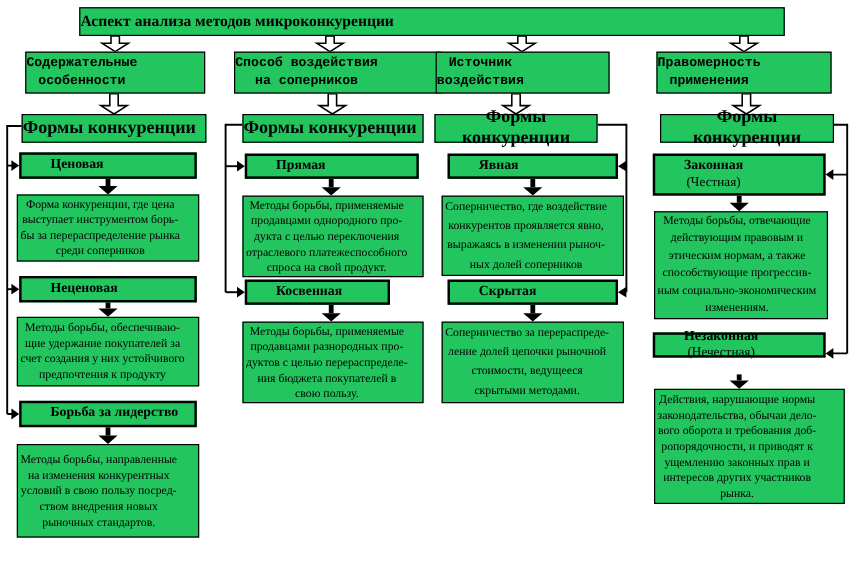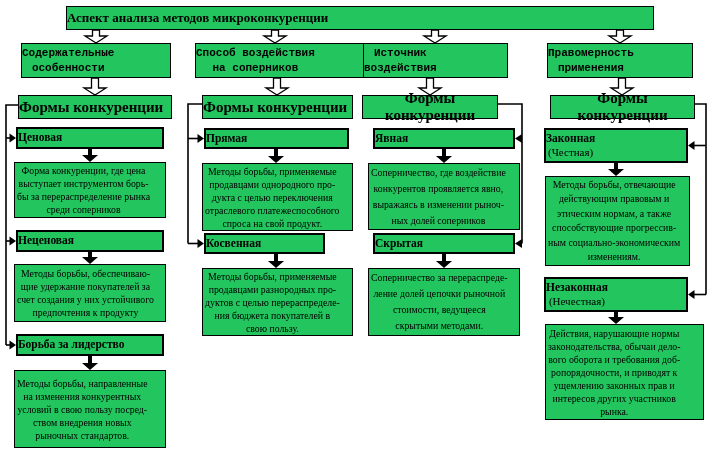--- a/index.html
+++ b/index.html
@@ -5,21 +5,21 @@
   * { margin:0; padding:0; box-sizing:border-box; }
   body { font-family:"Liberation Serif","DejaVu Serif",serif; background:#ffffff; color:#000; }
   .stage { position:relative; width:712px; height:470px; background:#fff; overflow:hidden; }
   svg.conn { position:absolute; left:0; top:0; }
   .box { position:absolute; background:#22c55e; border:1.6px solid #000;
          display:flex; align-items:center; justify-content:flex-start; text-align:center; }
   .txt { white-space:pre-line; }
   .title-box  { font-size:13px; font-weight:bold; }
   .header-box { font-size:11px; font-weight:bold; line-height:1.3; border-width:1.8px;font-family:Liberation Mono, monospace; }
   .forms-box  { font-size:15px; font-weight:bold; }
-  .subhead    { font-size:11.5px; font-weight:bold; border-width:2.6px; line-height:1.2; }
+  .subhead    { font-size:11.5px; font-weight:bold; border-width:2.6px; line-height:1.2;padding-left:24px; }
   .subhead .sub { font-weight:normal; font-size:11px; }
   .desc { font-size:9.8px; padding:2px; }
   .lh13 { line-height:13px; }
   .lh14 { line-height:14.5px; }
   .lh16 { line-height:16px; }
 </style>
 </head>
 <body>
 
 <div class="stage">
@@ -212,21 +212,21 @@
     </div>
   </div>
   <div class="box desc lh14" style="left:545px;top:176px;width:145px;height:90px">
     <span class="txt">Методы борьбы, отвечающие
 действующим правовым и
 этическим нормам, а также
 способствующие прогрессив-
 ным социально-экономическим
 изменениям.</span>
   </div>
-  <div class="box subhead" style="left:544px;top:277px;width:144px;height:35px">
+  <div class="box subhead" style="left:544px;top:277px;width:144px;height:21px">
     <div>
       <span style="display:block">Незаконная</span>
       <span class="sub" style="display:block">(Нечестная)</span>
     </div>
   </div>
   <div class="box desc lh13" style="left:545px;top:324px;width:159px;height:96px">
     <span class="txt">Действия, нарушающие нормы
 законодательства, обычаи дело-
 вого оборота и требования доб-
 ропорядочности, и приводят к

